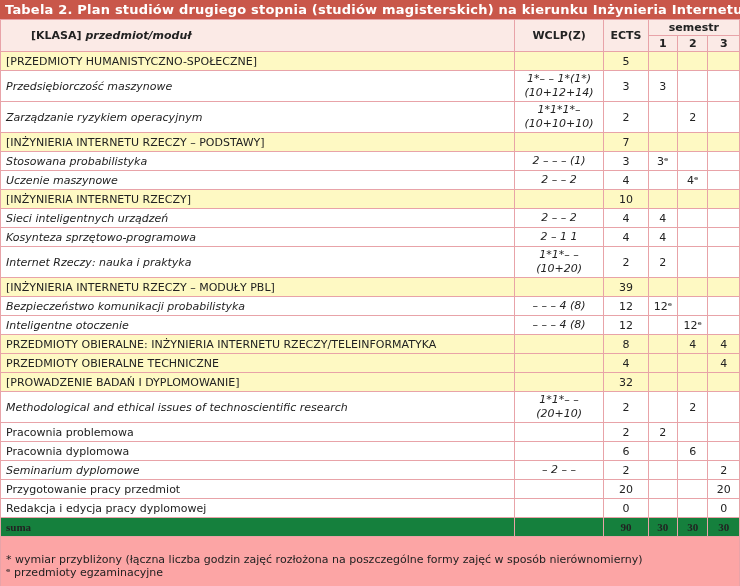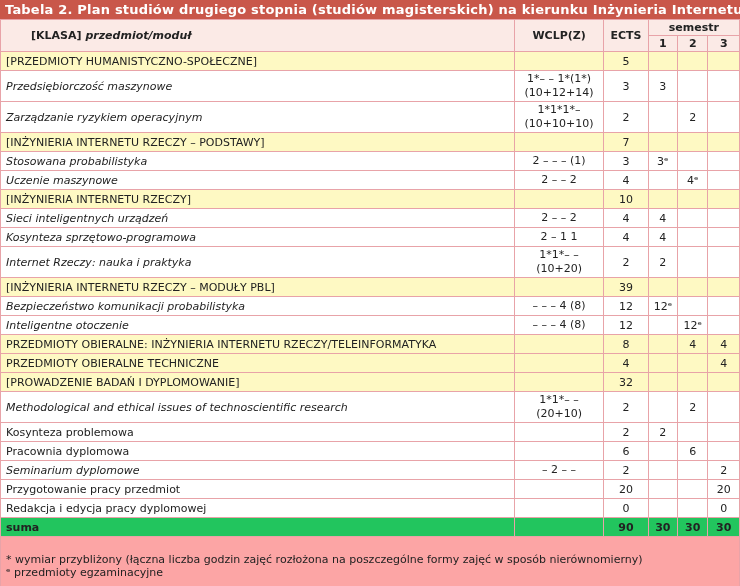--- a/index.html
+++ b/index.html
@@ -15,23 +15,23 @@
   .c1 { width: 473px; }
   .c2 { width: 82px; }
   .c3 { width: 41px; }
   .c4 { width: 27px; }
   .c5 { width: 28px; }
   .c6 { width: 29px; }
   td.num { text-align: center; }
   tr.cat td { background: #fef9c3; height: 18px; }
   tr.item td { background: #fff; height: 18px; }
   tr.item.tall td { height: 30px; }
-  tr.sum td { background: #22c55e; font-weight: bold; height: 18px; }
+  tr.sum td { background: #15803d; font-weight: bold; height: 18px; font-family: Liberation Serif, serif; }
   td.name-i { font-style: italic; }
-  td.wclp { text-align: center; line-height: 14px; }
+  td.wclp { text-align: center; line-height: 14px; font-style: italic; }
   tr.notes td { background: #fca5a5; text-align: left; line-height: 13px; padding: 16px 5px; border-bottom: 1px solid #d96a7a; }
   .hdr-row1 th { height: 15px; }
   .hdr-row2 th { height: 15px; }
 </style>
 </head>
 <body>
 
 <div class="title-bar">Tabela 2. Plan studiów drugiego stopnia (studiów magisterskich) na kierunku Inżynieria Internetu Rzeczy</div>
 
 <table>
@@ -228,21 +228,21 @@
         <td class="wclp">
           <div>1*1*– –</div>
           <div>(20+10)</div>
         </td>
         <td class="num">2</td>
         <td class="num"></td>
         <td class="num">2</td>
         <td class="num"></td>
       </tr>
       <tr class="item">
-        <td>Kosynteza problemowa</td>
+        <td>Pracownia problemowa</td>
         <td class="wclp">
           <div></div>
         </td>
         <td class="num">2</td>
         <td class="num">2</td>
         <td class="num"></td>
         <td class="num"></td>
       </tr>
       <tr class="item">
         <td>Pracownia dyplomowa</td>

